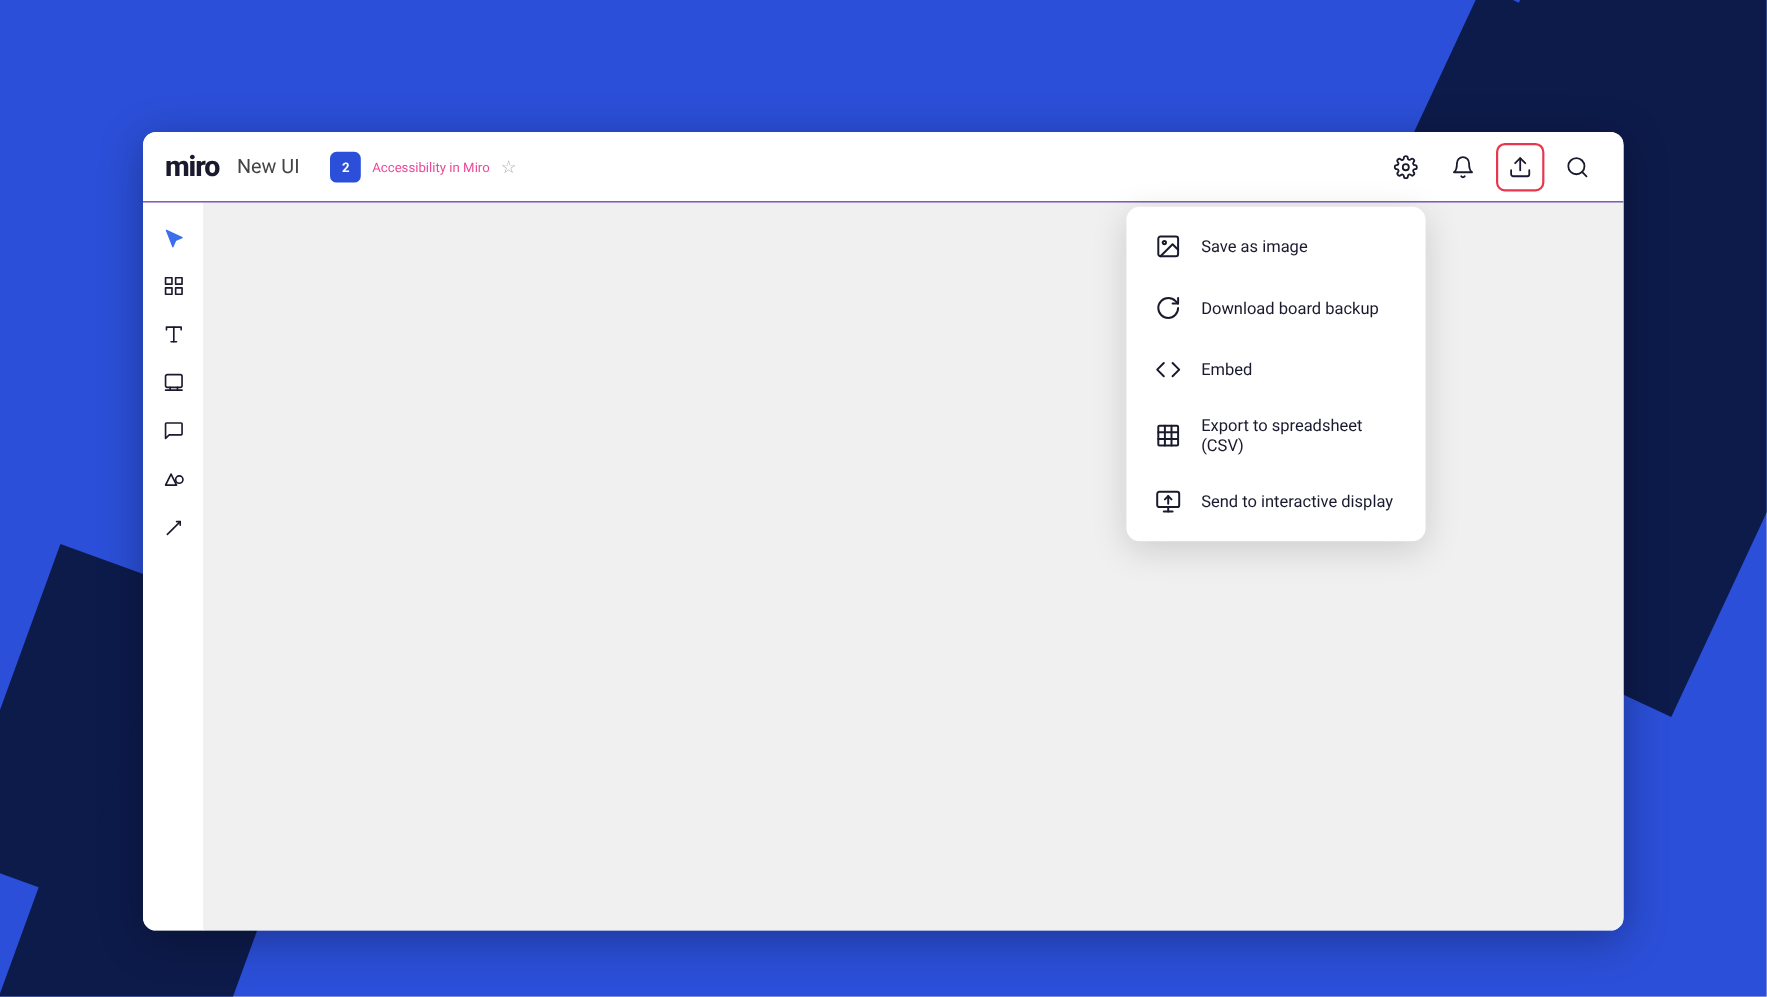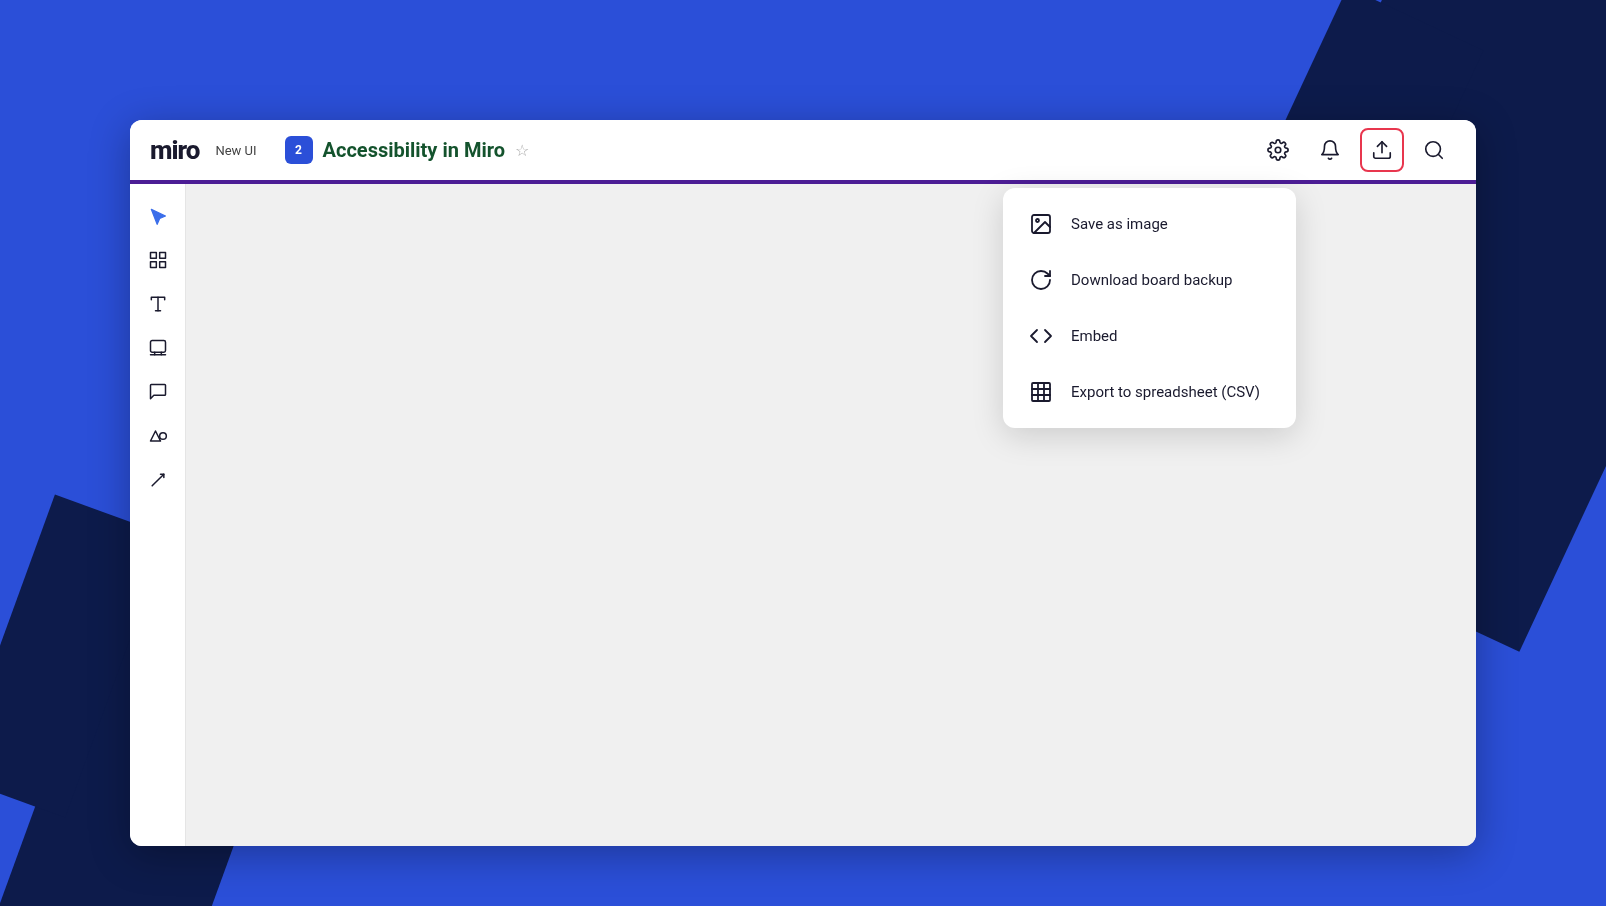--- a/index.html
+++ b/index.html
@@ -73,36 +73,36 @@
       box-shadow: 0 8px 40px rgba(0,0,0,0.3);
     }
 
     
     .topbar {
       height: 64px;
       background: #ffffff;
       display: flex;
       align-items: center;
       padding: 0 20px;
-      border-bottom: 4px solid #4c1d95;
+      border-bottom: 1px solid #4c1d95;
       gap: 12px;
       position: relative;
       z-index: 100;
     }
 
     .miro-logo {
       font-size: 26px;
       font-weight: 800;
       color: #1a1a2e;
       letter-spacing: -1px;
       margin-right: 4px;
     }
 
     .new-ui-label {
-      font-size: 13px;
+      font-size: 18px;
       color: #444;
       margin-right: 16px;
     }
 
     .board-info {
       display: flex;
       align-items: center;
       gap: 10px;
       flex: 1;
     }
@@ -114,23 +114,23 @@
       border-radius: 6px;
       display: flex;
       align-items: center;
       justify-content: center;
       color: white;
       font-size: 12px;
       font-weight: 700;
     }
 
     .board-title {
-      font-size: 20px;
-      font-weight: 700;
-      color: #14532d;
+      font-size: 12px;
+      font-weight: 400;
+      color: #ec4899;
     }
 
     .star-icon {
       font-size: 16px;
       color: #aaa;
     }
 
     .topbar-spacer { flex: 1; }
 
     .topbar-icons {
@@ -196,21 +196,21 @@
       flex: 1;
       background: #f0f0f0;
       position: relative;
     }
 
     
     .dropdown-menu {
       position: absolute;
       top: 68px;
       right: 180px;
-      width: 293px;
+      width: 272px;
       background: #ffffff;
       border-radius: 12px;
       box-shadow: 0 8px 32px rgba(0,0,0,0.15);
       padding: 8px 0;
       z-index: 200;
     }
 
     .menu-item {
       display: flex;
       align-items: center;
@@ -403,16 +403,28 @@
           <line x1="3" y1="15" x2="21" y2="15"></line>
           <line x1="9" y1="3" x2="9" y2="21"></line>
           <line x1="15" y1="3" x2="15" y2="21"></line>
         </svg>
       </div>
       <span class="menu-label">Export to spreadsheet (CSV)</span>
     </div>
 
 
 
+    <div class="menu-item">
+      <div class="menu-icon">
+        <svg width="24" height="24" viewBox="0 0 24 24">
+          <rect x="2" y="3" width="20" height="14" rx="2"></rect>
+          <line x1="8" y1="21" x2="16" y2="21"></line>
+          <line x1="12" y1="17" x2="12" y2="21"></line>
+          <polyline points="9 10 12 7 15 10"></polyline>
+          <line x1="12" y1="7" x2="12" y2="14"></line>
+        </svg>
+      </div>
+      <span class="menu-label">Send to interactive display</span>
+    </div>
 
   </div>
 
 </div>
 
 </body></html>

